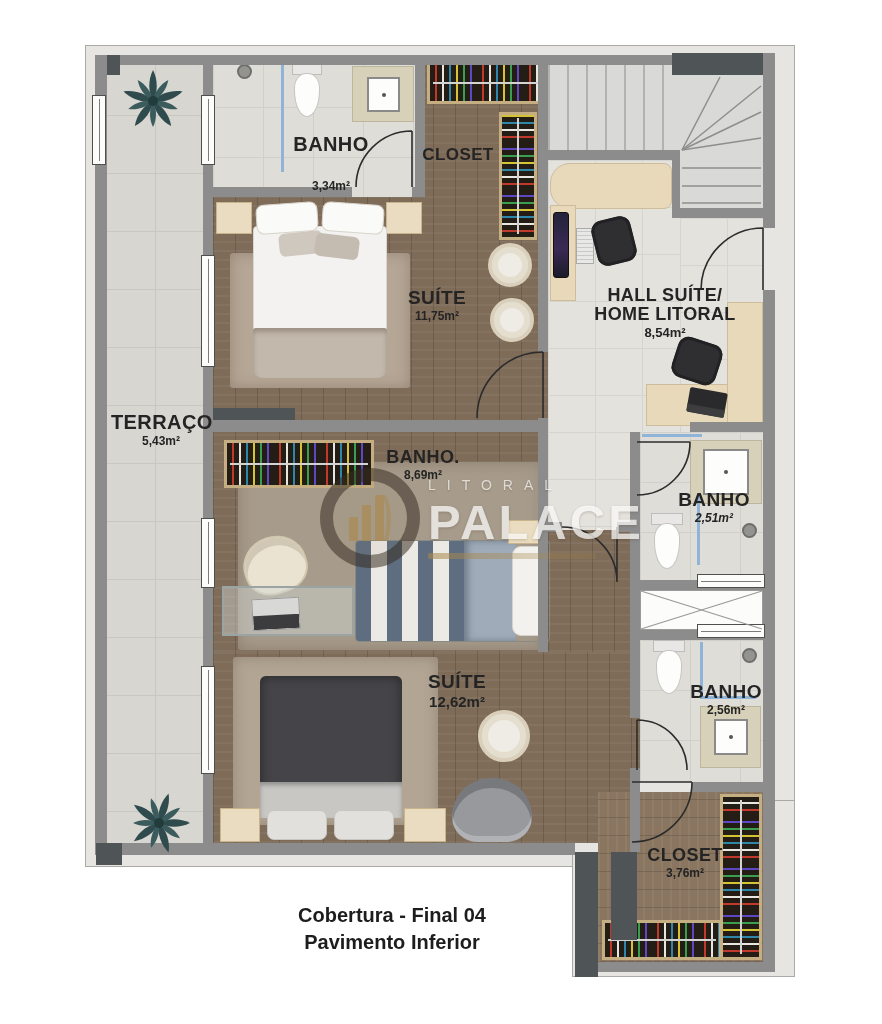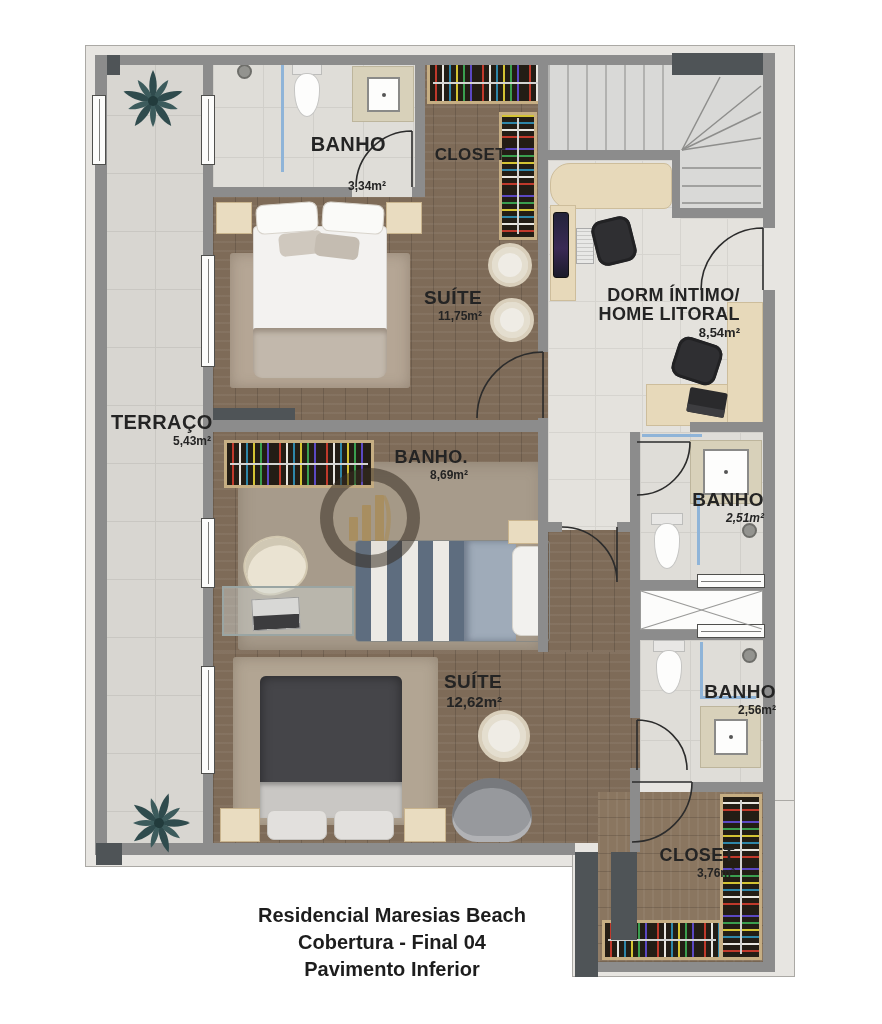--- a/index.html
+++ b/index.html
@@ -29,21 +29,21 @@
   .stone{position:absolute;background:#D8D1BA;border:1px solid #BDB59C;box-sizing:border-box;}
   .basin{position:absolute;background:#FDFDFC;border:2px solid #8a8a88;box-sizing:border-box;}
   .basin::after{content:"";position:absolute;width:4px;height:4px;background:#555;border-radius:50%;left:50%;top:50%;transform:translate(-50%,-50%);}
   .glass{position:absolute;background:#8FB4D8;}
   .pouf{position:absolute;border-radius:50%;background:#EFECE5;border:4px solid #D9CFBB;box-sizing:border-box;box-shadow:inset 0 0 0 6px #E4DECF;}
   .toilet{position:absolute;}
   .toilet .tank{position:absolute;background:#E8E7E5;border:1px solid #BDBDBB;box-sizing:border-box;}
   .toilet .bowl{position:absolute;background:#FDFDFC;border:1px solid #C5C5C3;box-sizing:border-box;border-radius:46% 46% 50% 50% / 34% 34% 60% 60%;}
   .shead{position:absolute;width:15px;height:15px;border-radius:50%;background:#93938F;border:2px solid #6E6E6A;box-sizing:border-box;}
   .chair-dark{position:absolute;background:#2F2F32;border-radius:11px;box-shadow:inset 0 0 0 3px #222224;}
-  .label{position:absolute;text-align:right;color:#242424;z-index:30;line-height:1.05;}
+  .label{position:absolute;text-align:center;color:#242424;z-index:30;line-height:1.05;}
   .label .nm{display:block;font-weight:700;letter-spacing:.4px;}
   .label .ar{display:block;font-weight:700;margin-top:2px;}
   #watermark{position:absolute;left:320px;top:452px;width:290px;height:132px;display:flex;align-items:center;z-index:40;opacity:.78;pointer-events:none;}
   #wm-circle{width:100px;height:100px;border-radius:50%;border:13px solid rgba(50,41,31,.66);box-sizing:border-box;display:flex;align-items:center;justify-content:center;background:rgba(150,125,85,.10);flex:0 0 auto;}
   #wm-text{margin-left:8px;}
   #wm-top{font-size:14px;letter-spacing:11px;color:rgba(252,252,250,.88);font-weight:400;text-shadow:0 1px 2px rgba(60,50,30,.35);}
   #wm-main{font-size:49px;font-weight:700;letter-spacing:3px;color:rgba(253,253,252,.93);text-shadow:0 1px 3px rgba(60,50,30,.30);margin-top:1px;}
   #wm-bar{width:168px;height:6px;margin-top:3px;background:linear-gradient(90deg,rgba(168,137,79,.75),rgba(168,137,79,.25));border-radius:2px;}
   #footer{position:absolute;left:212px;top:902px;width:360px;text-align:center;color:#1D1D1D;font-size:20px;font-weight:700;line-height:27px;z-index:30;}
   svg.overlay{position:absolute;left:0;top:0;z-index:22;pointer-events:none;}
@@ -273,21 +273,21 @@
     <span class="ar" style="font-size:12px;margin-top:25px;">3,34m²</span>
   </div>
   <div class="label" style="left:410px;top:146px;width:96px;">
     <span class="nm" style="font-size:17px;">CLOSET</span>
   </div>
   <div class="label" style="left:392px;top:288px;width:90px;">
     <span class="nm" style="font-size:19px;">SUÍTE</span>
     <span class="ar" style="font-size:12px;">11,75m²</span>
   </div>
   <div class="label" style="left:590px;top:286px;width:150px;">
-    <span class="nm" style="font-size:18px;">DORM ÍNTIMO/</span>
+    <span class="nm" style="font-size:18px;">HALL SUÍTE/</span>
     <span class="nm" style="font-size:18px;">HOME LITORAL</span>
     <span class="ar" style="font-size:13px;">8,54m²</span>
   </div>
   <div class="label" style="left:378px;top:448px;width:90px;">
     <span class="nm" style="font-size:18px;">BANHO.</span>
     <span class="ar" style="font-size:12px;">8,69m²</span>
   </div>
   <div class="label" style="left:664px;top:490px;width:100px;">
     <span class="nm" style="font-size:19px;">BANHO</span>
     <span class="ar" style="font-size:12px;font-style:italic;">2,51m²</span>
@@ -309,21 +309,25 @@
     <div id="wm-circle">
       <svg width="58" height="58" viewBox="0 0 58 58">
         <g fill="#A8894F" opacity="0.9">
           <rect x="8" y="28" width="9" height="24" rx="1"></rect>
           <rect x="21" y="16" width="9" height="36" rx="1"></rect>
           <rect x="34" y="6" width="9" height="46" rx="1"></rect>
           <path d="M44 6 C 50 14 52 30 47 52 L 43 52 C 47 32 46 16 42 8 Z" opacity="0.75"></path>
         </g>
       </svg>
     </div>
+    <div id="wm-text">
+      <div id="wm-top">LITORAL</div>
+      <div id="wm-main">PALACE</div>
+      <div id="wm-bar"></div>
+    </div>
   </div>
 
   <div id="footer">
-    <div>Residencial Maresias Beach</div>
     <div>Cobertura - Final 04</div>
     <div>Pavimento Inferior</div>
   </div>
 
 </div>
 
 </body></html>

